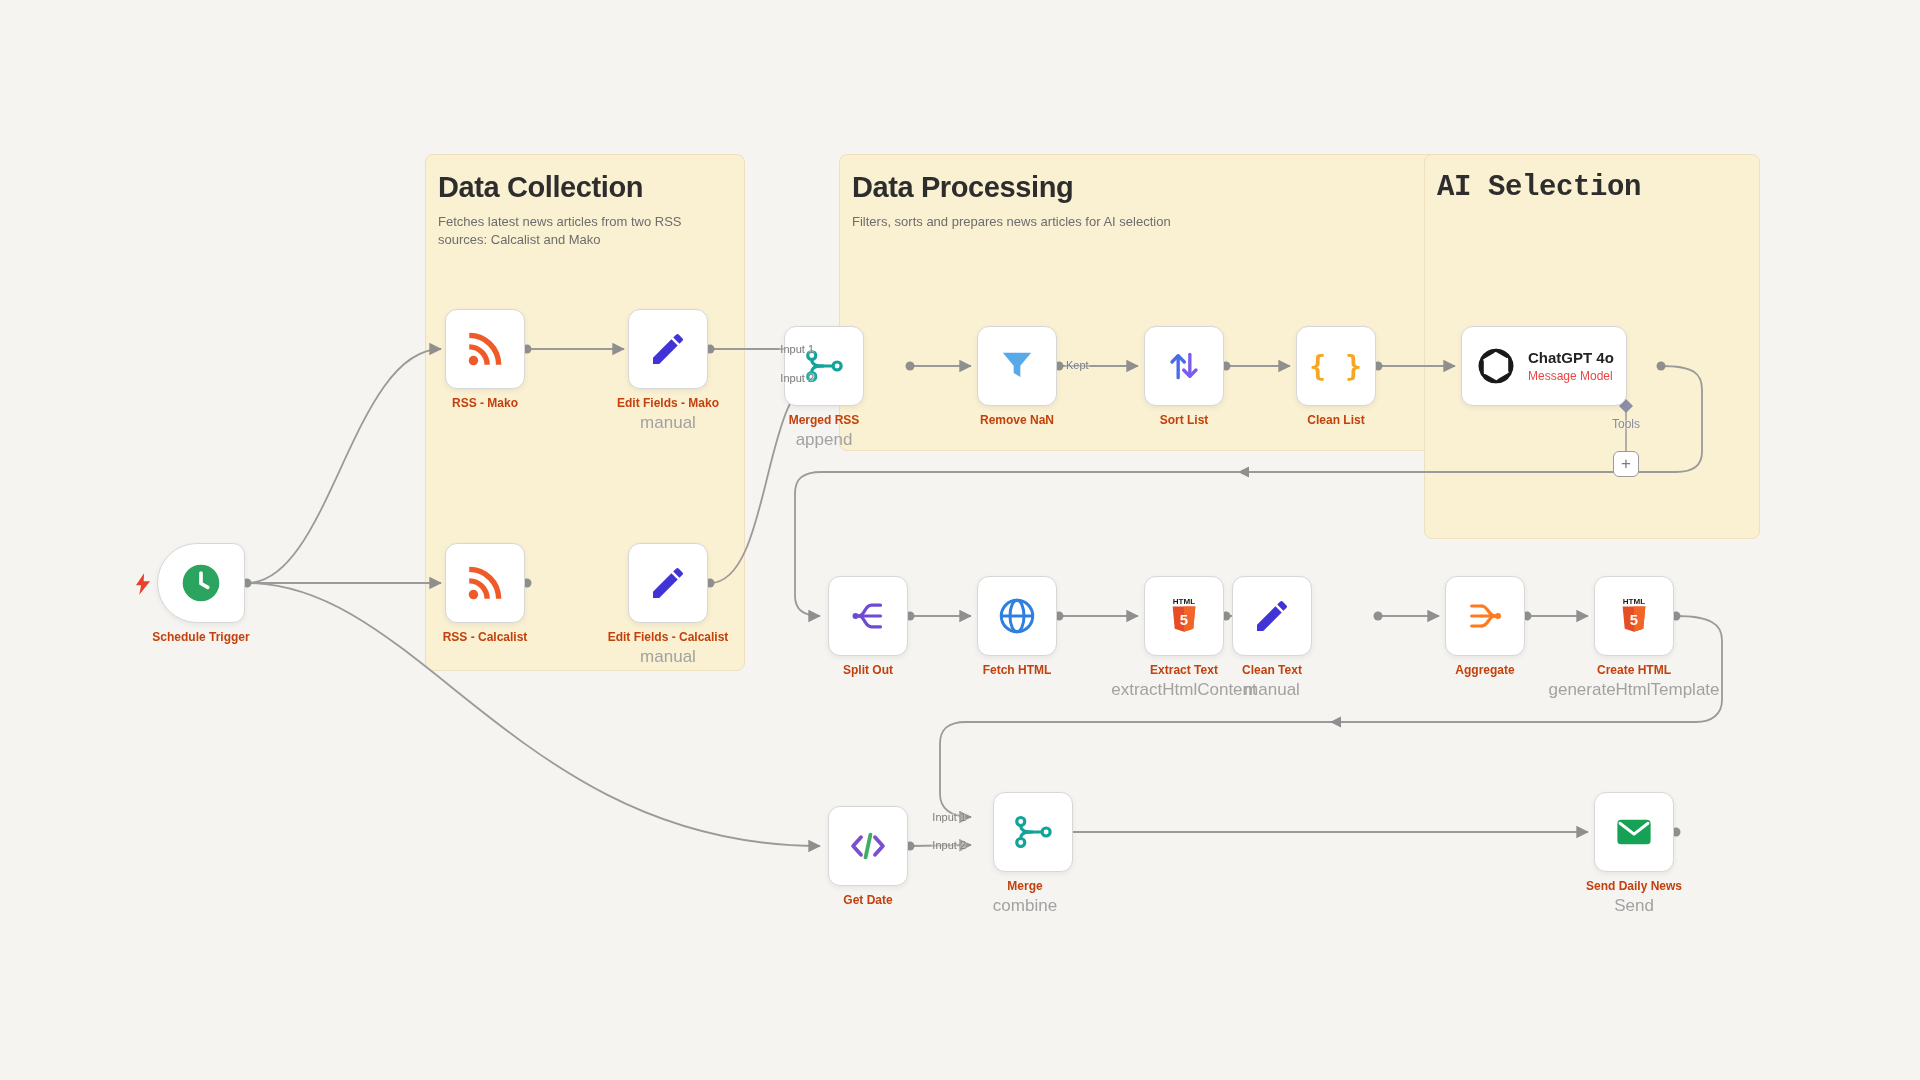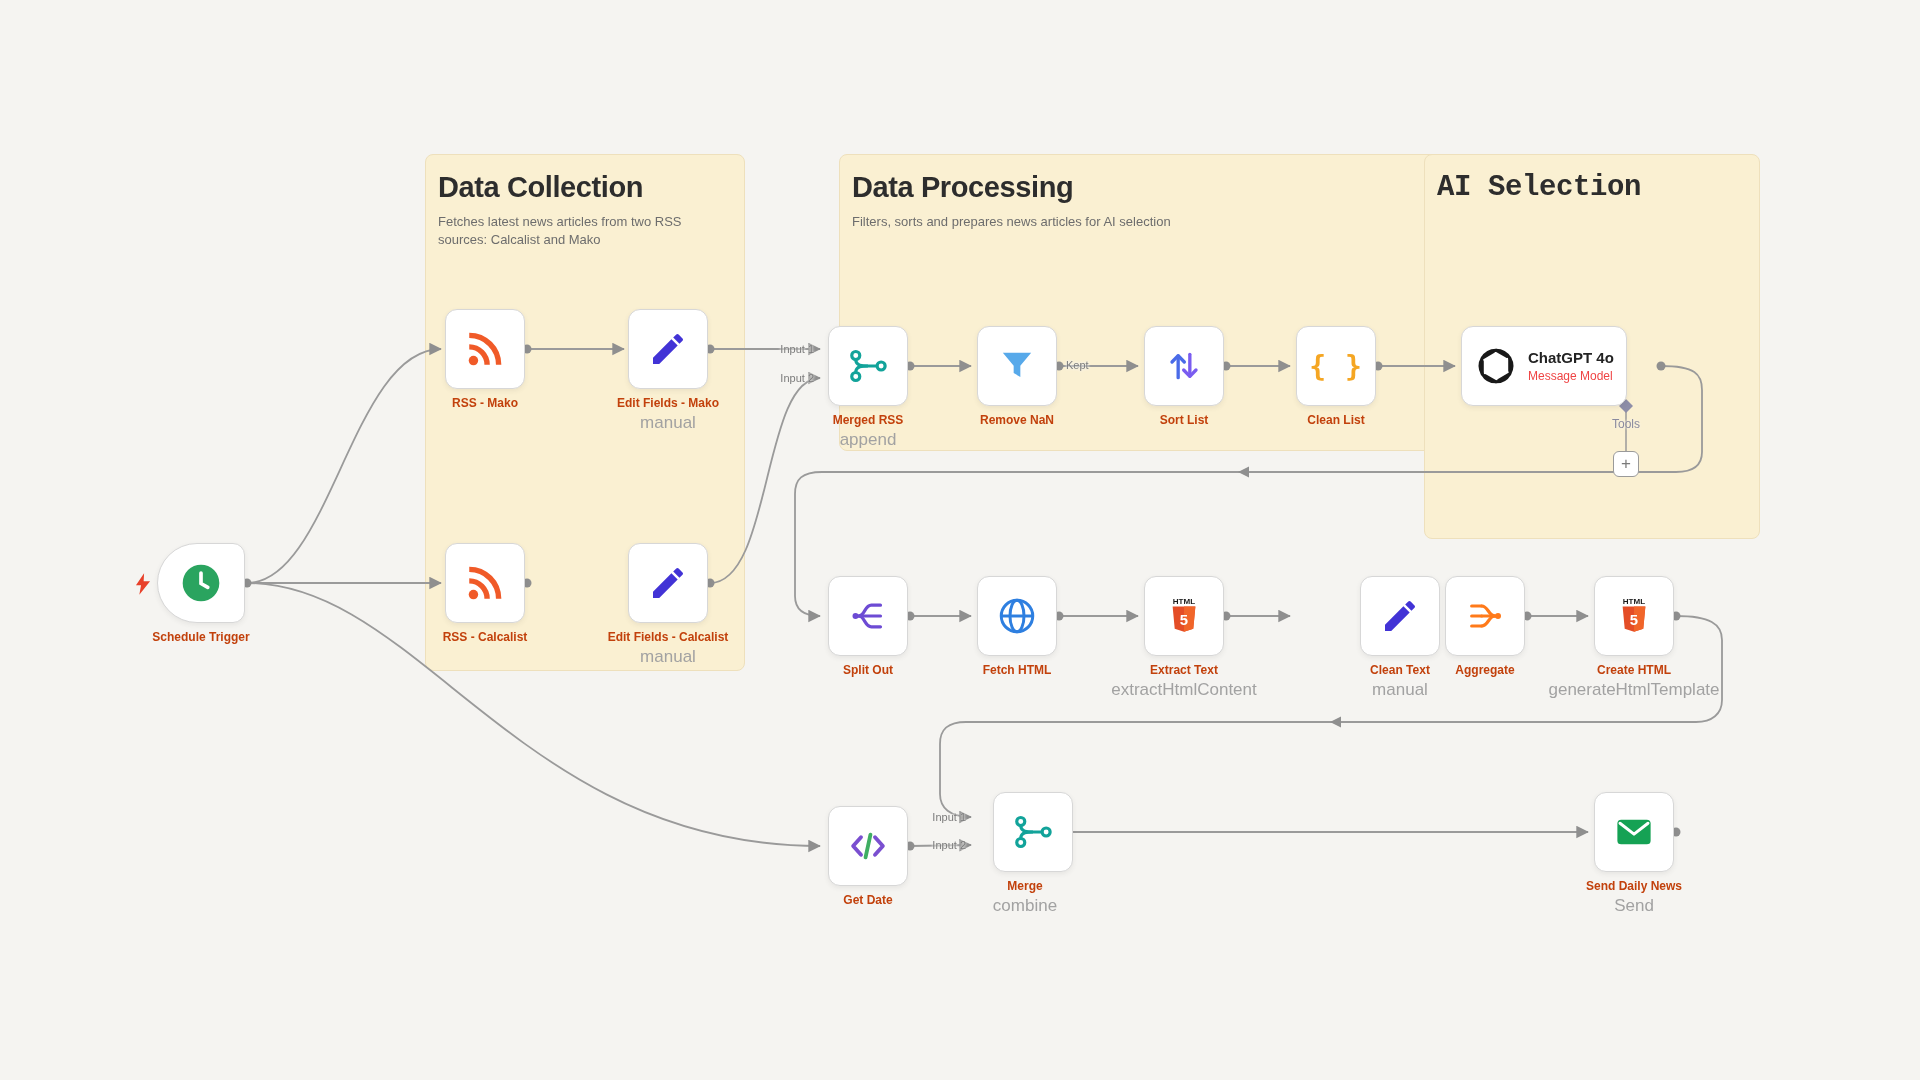--- a/index.html
+++ b/index.html
@@ -191,21 +191,21 @@
             <path fill="#4233D6" d="M3 17.25V21h3.75L17.81 9.94l-3.75-3.75L3 17.25zM20.71 7.04c.39-.39.39-1.02 0-1.41l-2.34-2.34a1 1 0 0 0-1.41 0l-1.83 1.83 3.75 3.75 1.83-1.83z"></path>
           </svg>
       </span>
     </div>
     <div class="node-caption">
       <div class="node-label">Edit Fields - Calcalist</div>
       <div class="node-sub">manual</div>
     </div>
   </div>
 
-  <div class="node" style="left:828px; top:326px;">
+  <div class="node" style="left:784px; top:326px;">
     <div class="node-box">
       <span class="icon">
         <svg width="42" height="42" viewBox="0 0 24 24" fill="none" stroke="#12A39A" stroke-width="1.8">
           <circle cx="5" cy="6" r="2.3"></circle>
             <circle cx="5" cy="18" r="2.3"></circle>
             <circle cx="19.5" cy="12" r="2.3"></circle>
           <path d="M5 8.3 C5 12 9 12 12 12 H17.2"></path>
             <path d="M5 15.7 C5 12 9 12 12 12"></path>
         </svg>
       </span>
@@ -330,21 +330,21 @@
           <text x="12" y="17" font-size="8.5" font-weight="bold" fill="#fff" text-anchor="middle" font-family="Liberation Sans, sans-serif">5</text>
         </svg>
       </span>
     </div>
     <div class="node-caption">
       <div class="node-label">Extract Text</div>
       <div class="node-sub">extractHtmlContent</div>
     </div>
   </div>
 
-  <div class="node" style="left:1360px; top:576px;">
+  <div class="node" style="left:1232px; top:576px;">
     <div class="node-box">
       <span class="icon">
         <svg width="40" height="40" viewBox="0 0 24 24">
             <path fill="#4233D6" d="M3 17.25V21h3.75L17.81 9.94l-3.75-3.75L3 17.25zM20.71 7.04c.39-.39.39-1.02 0-1.41l-2.34-2.34a1 1 0 0 0-1.41 0l-1.83 1.83 3.75 3.75 1.83-1.83z"></path>
           </svg>
       </span>
     </div>
     <div class="node-caption">
       <div class="node-label">Clean Text</div>
       <div class="node-sub">manual</div>

